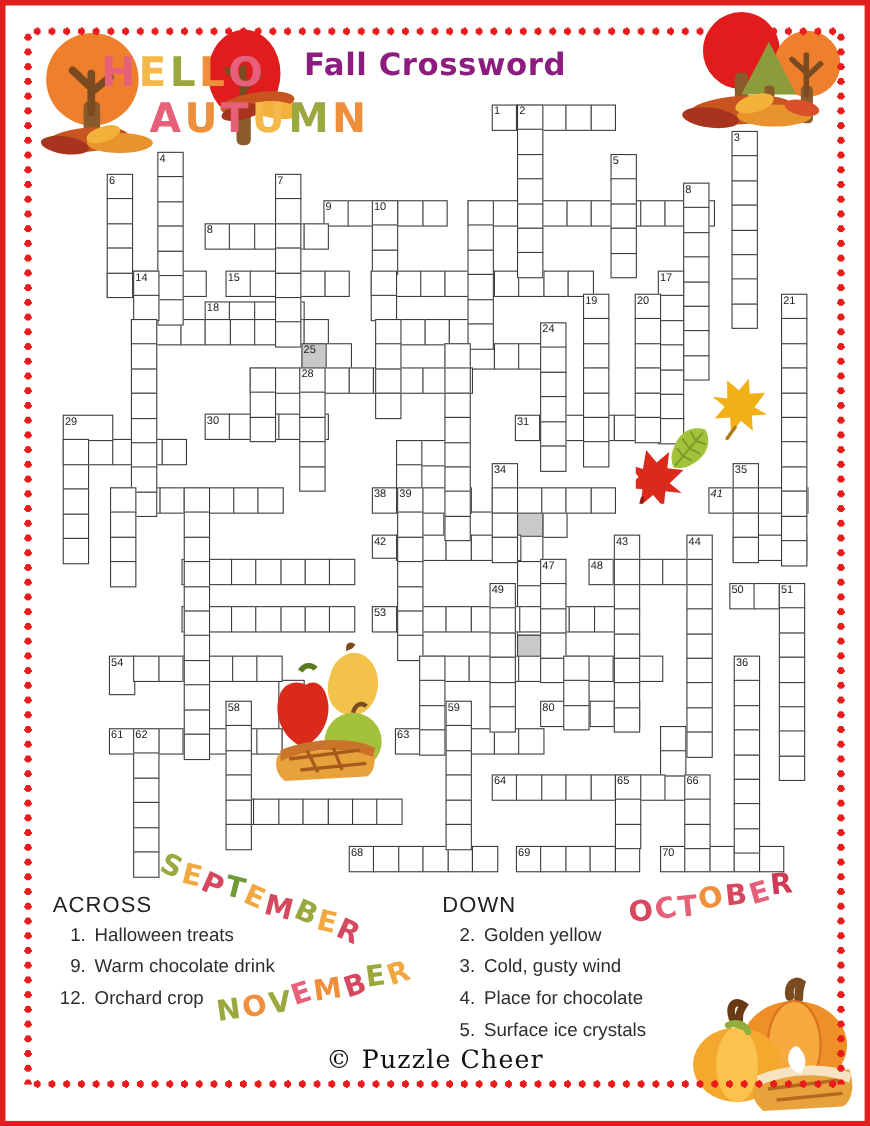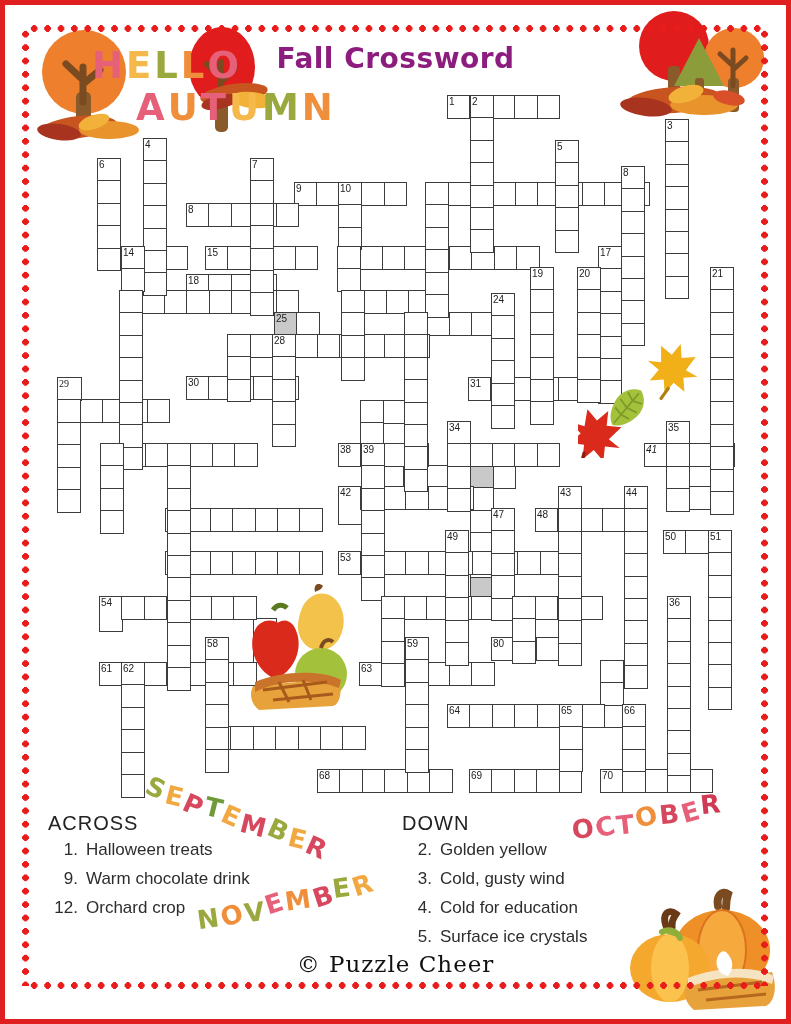--- a/index.html
+++ b/index.html
@@ -301,21 +301,21 @@
     <div class="cell" style="left: 469.4px; top: 443px; width: 23.7px; height: 23.7px; border-color: rgb(60, 60, 60);"></div>
     <div class="cell" style="left: 491.8px; top: 443px; width: 23.7px; height: 23.7px; border-color: rgb(60, 60, 60);"></div>
     <div class="cell" style="left: 514.2px; top: 443px; width: 23.7px; height: 23.7px; border-color: rgb(60, 60, 60);"></div>
     <div class="cell" style="left: 536.6px; top: 443px; width: 23.7px; height: 23.7px; border-color: rgb(60, 60, 60);"></div>
     <div class="cell" style="left: 644px; top: 443px; width: 23.7px; height: 23.7px; border-color: rgb(60, 60, 60); font-style: italic;">
       <span class="num">41</span>
     </div>
     <div class="cell" style="left: 666.4px; top: 443px; width: 23.7px; height: 23.7px; border-color: rgb(60, 60, 60);"></div>
     <div class="cell" style="left: 688.8px; top: 443px; width: 23.7px; height: 23.7px; border-color: rgb(60, 60, 60);"></div>
     <div class="cell" style="left: 711.2px; top: 443px; width: 23.7px; height: 23.7px; border-color: rgb(60, 60, 60);"></div>
-    <div class="cell" style="left: 338px; top: 486px; width: 23.7px; height: 39px; border-color: rgb(60, 60, 60);">
+    <div class="cell" style="left: 338px; top: 486px; width: 23.7px; height: 22px; border-color: rgb(60, 60, 60);">
       <span class="num">42</span>
     </div>
     <div class="cell" style="left: 360.4px; top: 486px; width: 23.7px; height: 23.7px; border-color: rgb(60, 60, 60);"></div>
     <div class="cell" style="left: 382.8px; top: 486px; width: 23.7px; height: 23.7px; border-color: rgb(60, 60, 60);"></div>
     <div class="cell" style="left: 405.2px; top: 486px; width: 23.7px; height: 23.7px; border-color: rgb(60, 60, 60);"></div>
     <div class="cell" style="left: 427.6px; top: 486px; width: 23.7px; height: 23.7px; border-color: rgb(60, 60, 60);"></div>
     <div class="cell" style="left: 450px; top: 486px; width: 23.7px; height: 23.7px; border-color: rgb(60, 60, 60);"></div>
     <div class="cell" style="left: 666px; top: 486px; width: 23.7px; height: 23.7px; border-color: rgb(60, 60, 60);">
       <span class="num">45</span>
     </div>
@@ -597,21 +597,21 @@
     <div class="cell" style="left: 227px; top: 334px; width: 23.7px; height: 23.7px; border-color: rgb(60, 60, 60);"></div>
     <div class="cell" style="left: 227px; top: 356.4px; width: 23.7px; height: 23.7px; border-color: rgb(60, 60, 60);"></div>
     <div class="cell" style="left: 227px; top: 378.8px; width: 23.7px; height: 23.7px; border-color: rgb(60, 60, 60);"></div>
     <div class="cell" style="left: 272px; top: 334px; width: 23.7px; height: 23.7px; border-color: rgb(60, 60, 60);">
       <span class="num">28</span>
     </div>
     <div class="cell" style="left: 272px; top: 356.4px; width: 23.7px; height: 23.7px; border-color: rgb(60, 60, 60);"></div>
     <div class="cell" style="left: 272px; top: 378.8px; width: 23.7px; height: 23.7px; border-color: rgb(60, 60, 60);"></div>
     <div class="cell" style="left: 272px; top: 401.2px; width: 23.7px; height: 23.7px; border-color: rgb(60, 60, 60);"></div>
     <div class="cell" style="left: 272px; top: 423.6px; width: 23.7px; height: 23.7px; border-color: rgb(60, 60, 60);"></div>
-    <div class="cell" style="left: 57px; top: 377px; width: 25px; height: 23.7px; border-color: rgb(60, 60, 60); font-family: Liberation Serif, serif;">
+    <div class="cell" style="left: 57px; top: 377px; width: 46px; height: 23.7px; border-color: rgb(60, 60, 60);">
       <span class="num">29</span>
     </div>
     <div class="cell" style="left: 57px; top: 399.4px; width: 23.7px; height: 23.7px; border-color: rgb(60, 60, 60);"></div>
     <div class="cell" style="left: 57px; top: 421.8px; width: 23.7px; height: 23.7px; border-color: rgb(60, 60, 60);"></div>
     <div class="cell" style="left: 57px; top: 444.2px; width: 23.7px; height: 23.7px; border-color: rgb(60, 60, 60);"></div>
     <div class="cell" style="left: 57px; top: 466.6px; width: 23.7px; height: 23.7px; border-color: rgb(60, 60, 60);"></div>
     <div class="cell" style="left: 57px; top: 489px; width: 23.7px; height: 23.7px; border-color: rgb(60, 60, 60);"></div>
     <div class="cell" style="left: 360px; top: 400px; width: 23.7px; height: 23.7px; border-color: rgb(60, 60, 60);"></div>
     <div class="cell" style="left: 360px; top: 422.4px; width: 23.7px; height: 23.7px; border-color: rgb(60, 60, 60);"></div>
     <div class="cell" style="left: 447px; top: 421px; width: 23.7px; height: 23.7px; border-color: rgb(60, 60, 60);">
@@ -776,21 +776,21 @@
       <li>
         <span class="clue-num">2.</span>
         <span>Golden yellow</span>
       </li>
       <li>
         <span class="clue-num">3.</span>
         <span>Cold, gusty wind</span>
       </li>
       <li>
         <span class="clue-num">4.</span>
-        <span>Cold for education</span>
+        <span>Place for chocolate</span>
       </li>
       <li>
         <span class="clue-num">5.</span>
         <span>Surface ice crystals</span>
       </li>
     </ul>
 </div>
 
 <div class="credit">© Puzzle Cheer</div>
 

